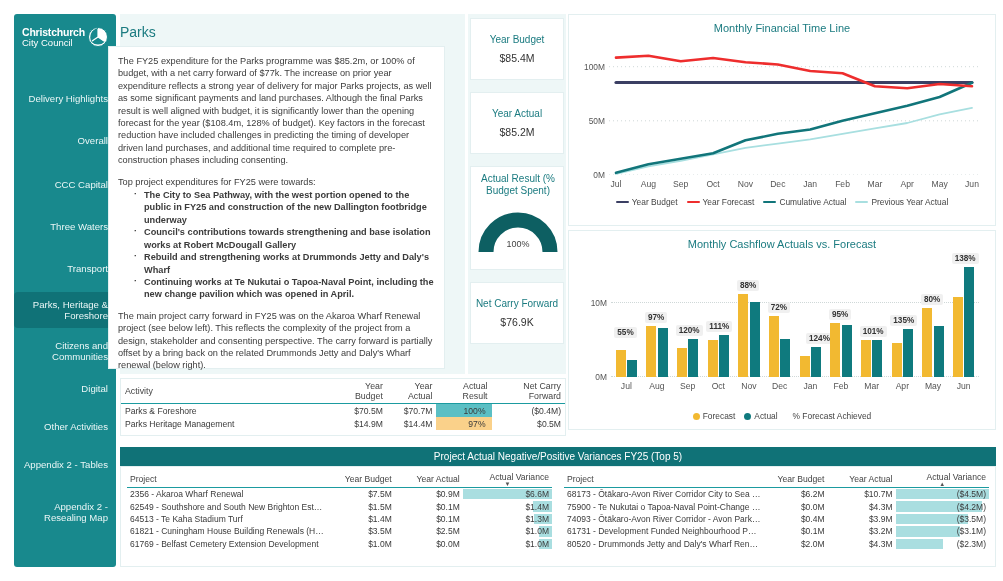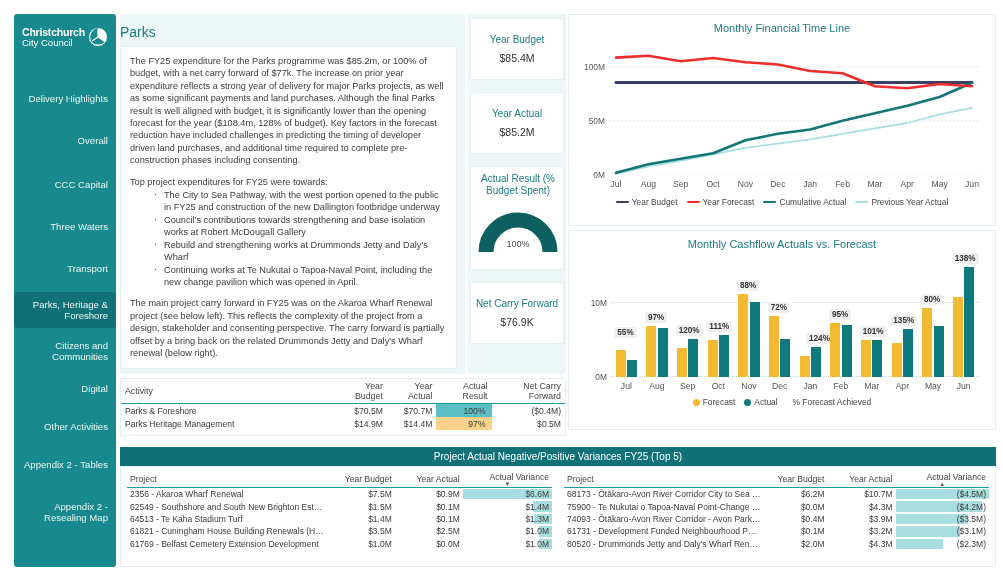--- a/index.html
+++ b/index.html
@@ -36,27 +36,27 @@
   
   .card{ position:absolute; background:#ffffff; border:1px solid #e3eff0; }
 
   
   #narr-wrap{ left:120px; top:14px; width:345px; height:360px; background:#eef7f7; position:absolute;}
   #narr-title{
     position:absolute; left:120px; top:24px; width:345px; 
     color:#1b7b80; font-size:14px;
   }
   #narr-card{
-    position:absolute; left:120px; top:46px; width:337px; height:323px;
+    position:absolute; left:108px; top:46px; width:337px; height:323px;
     background:#fff; border:1px solid #e3eff0; padding:8px 9px;
     font-size:9.2px; line-height:12.4px; color:#3b3b3b; text-align:left;
   }
   #narr-card p{ margin:0 0 9px 0; }
   #narr-card ul{ margin:0; padding-left:13px; list-style:none; }
-  #narr-card li{ margin:0 0 0 16px; position:relative; padding-left:5px; }
+  #narr-card li{ margin:0 0 0 8px; position:relative; padding-left:5px;font-weight:bold; }
   #narr-card li:before{ content:"·"; position:absolute; left:-5px; top:-1px; }
 
   
   #kpi-wrap{ left:468px; top:14px; width:98px; height:360px; background:#eef7f7; position:absolute;}
   .kpi{ position:absolute; left:470px; width:94px; background:#fff; border:1px solid #e3eff0;
         display:flex; flex-direction:column; align-items:center; justify-content:center; }
   .kpi-label{ color:#1b7b80; font-size:10px; text-align:center; line-height:12px; }
   .kpi-value{ color:#333; font-size:10.5px; margin-top:6px; }
 
   #gauge-card{ position:absolute; left:470px; top:166px; width:94px; height:104px;
@@ -314,21 +314,21 @@
         <div class="tick-lbl" style="left: 134.333px; top: 150px; width: 30px;">Oct</div>
         <div class="tick-lbl" style="left: 165px; top: 150px; width: 30px;">Nov</div>
         <div class="tick-lbl" style="left: 195.667px; top: 150px; width: 30px;">Dec</div>
         <div class="tick-lbl" style="left: 226.333px; top: 150px; width: 30px;">Jan</div>
         <div class="tick-lbl" style="left: 257px; top: 150px; width: 30px;">Feb</div>
         <div class="tick-lbl" style="left: 287.667px; top: 150px; width: 30px;">Mar</div>
         <div class="tick-lbl" style="left: 318.333px; top: 150px; width: 30px;">Apr</div>
         <div class="tick-lbl" style="left: 349px; top: 150px; width: 30px;">May</div>
         <div class="tick-lbl" style="left: 379.667px; top: 150px; width: 30px;">Jun</div>
       </div>
-    <div class="legend" id="c2-legend" style="top:166px;">
+    <div class="legend" id="c2-legend" style="top:180px;">
         <span class="lg">
           <span class="lg-dot" style="background: rgb(242, 185, 49);"></span>
           <span>Forecast</span>
         </span>
         <span class="lg">
           <span class="lg-dot" style="background: rgb(15, 122, 126);"></span>
           <span>Actual</span>
         </span>
         <span class="lg" style="margin-left: 6px;">
           <span>% Forecast Achieved</span>

